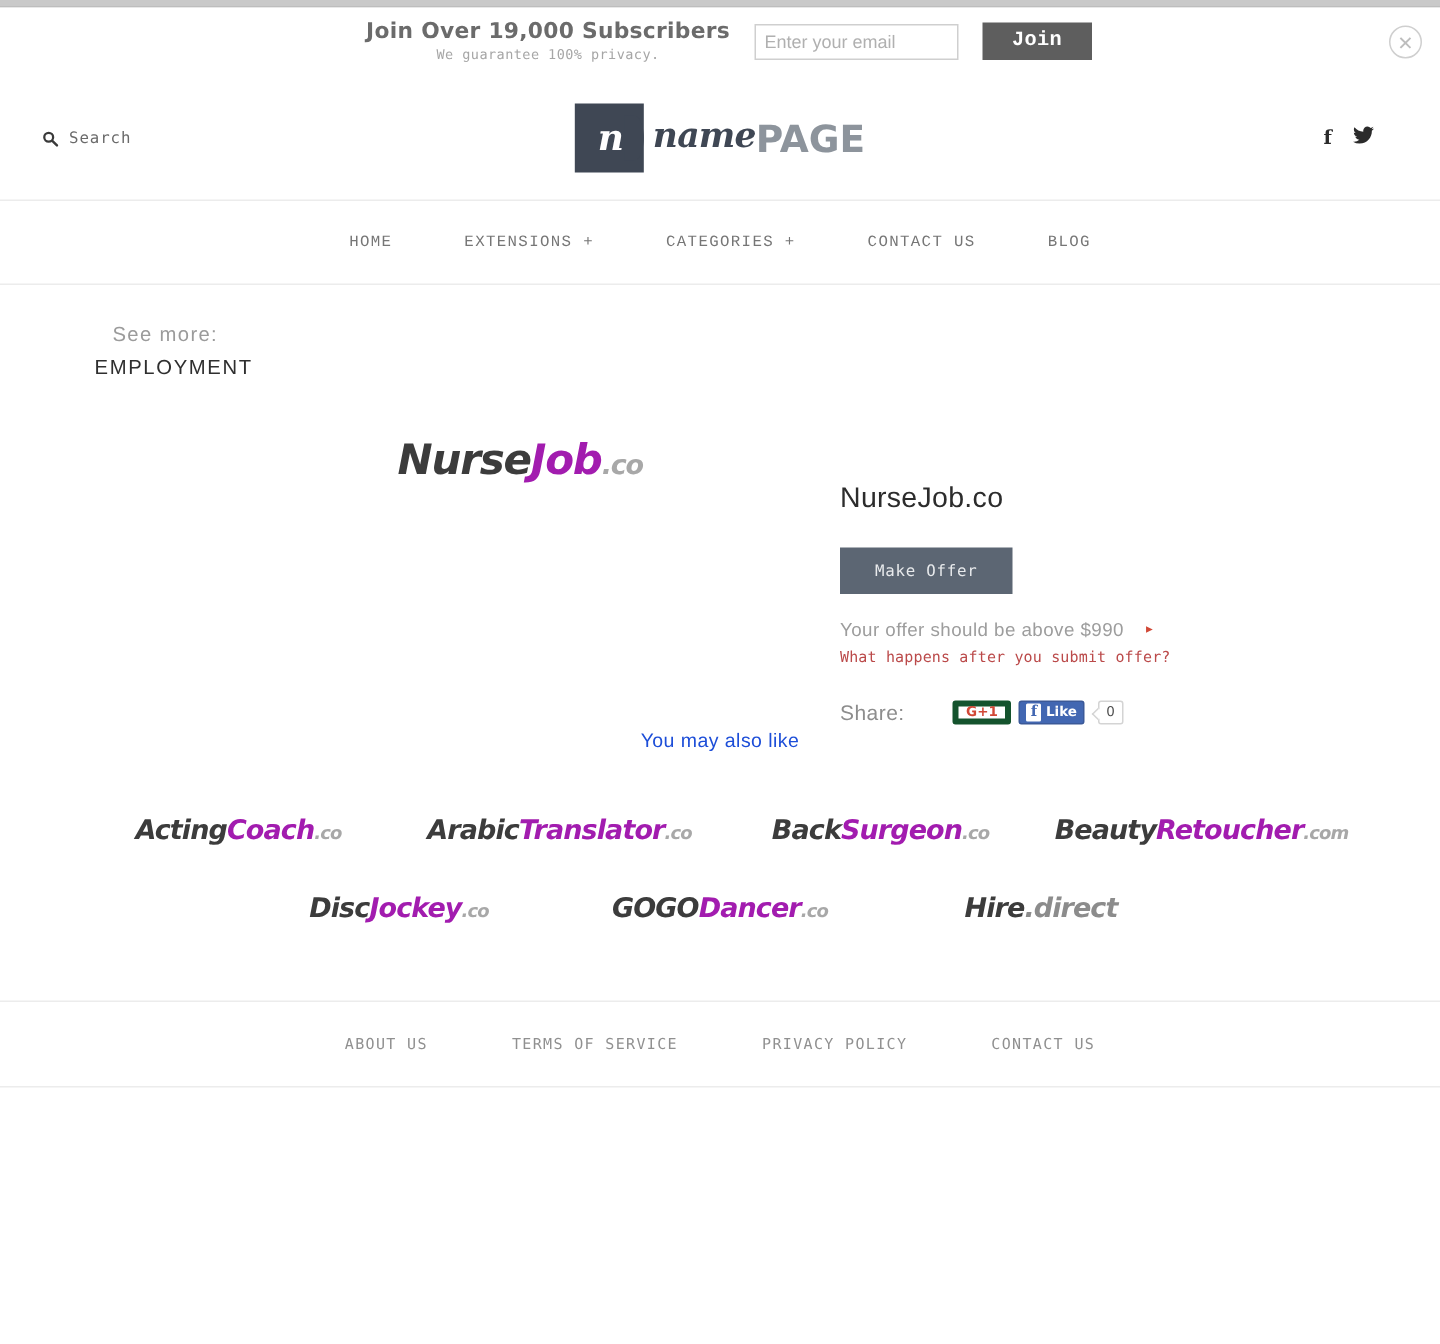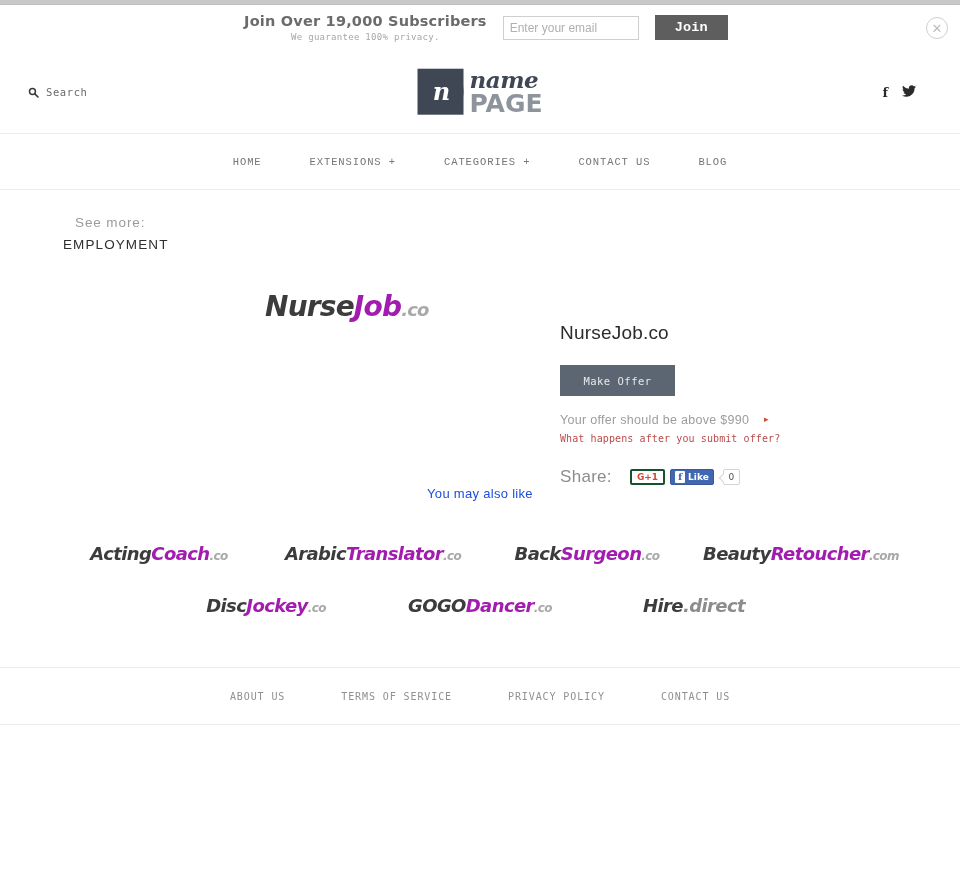--- a/index.html
+++ b/index.html
@@ -128,21 +128,21 @@
   .logo-mark-n {
     color: #ffffff;
     font-family: "DejaVu Serif", serif;
     font-style: italic;
     font-weight: 700;
     font-size: 24px;
     line-height: 1;
     position: relative; z-index: 2;
     margin-left: 2px;
   }
-  .logo-words { display: flex; flex-direction: column; line-height: .95; }
+  .logo-words { display: flex; flex-direction: row; line-height: .95; }
   .logo-name {
     font-family: "DejaVu Serif", serif;
     font-style: italic;
     font-weight: 700;
     font-size: 23px;
     color: #3f4754;
     letter-spacing: -.5px;
   }
   .logo-page {
     font-family: "DejaVu Sans", sans-serif;
@@ -265,37 +265,38 @@
     color: #bb4a4a;
     letter-spacing: .1px;
     cursor: pointer;
   }
   .share-row {
     margin-top: 23px;
     display: flex; align-items: center; gap: 18px;
   }
   .share-label {
     font-family: "Liberation Sans", sans-serif;
-    font-size: 17px;
+    font-size: 14px;
     color: #8d8d8d;
     letter-spacing: .3px;
   }
   .share-btns { display: flex; align-items: center; gap: 5px; }
   .gplus {
     height: 16px;
-    border: 2px solid #14532d;
+    border: 4px solid #14532d;
     border-radius: 2px;
     background: #fff;
     display: flex; align-items: center;
     padding: 0 5px;
     font-family: "DejaVu Sans", sans-serif;
     font-size: 9px;
     font-weight: 700;
     color: #d14836;
     cursor: pointer;
+    margin-left: 14px;
   }
   .fblike {
     height: 16px;
     background: #4267b2;
     border: 1px solid #3b5998;
     border-radius: 2px;
     display: flex; align-items: center;
     padding: 0 4px; gap: 3px;
     cursor: pointer;
   }

